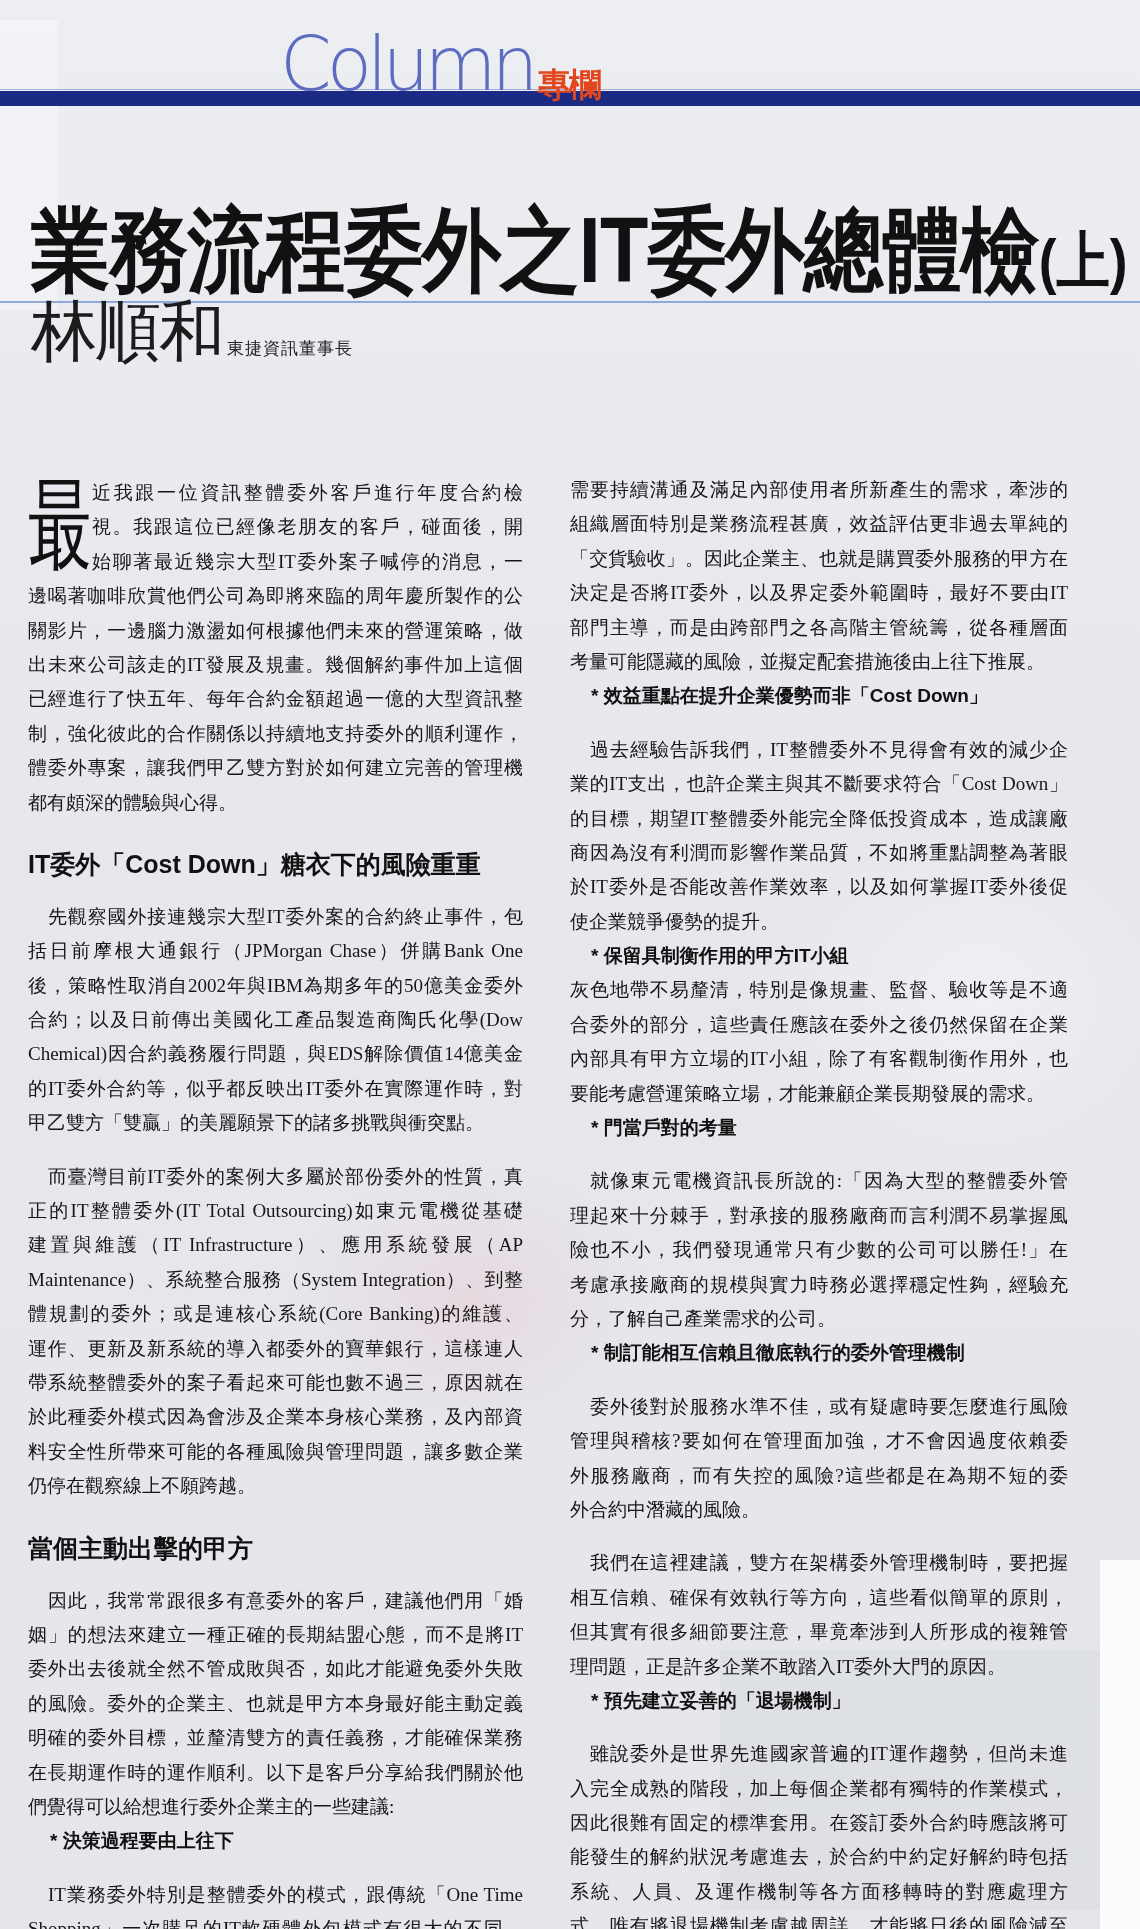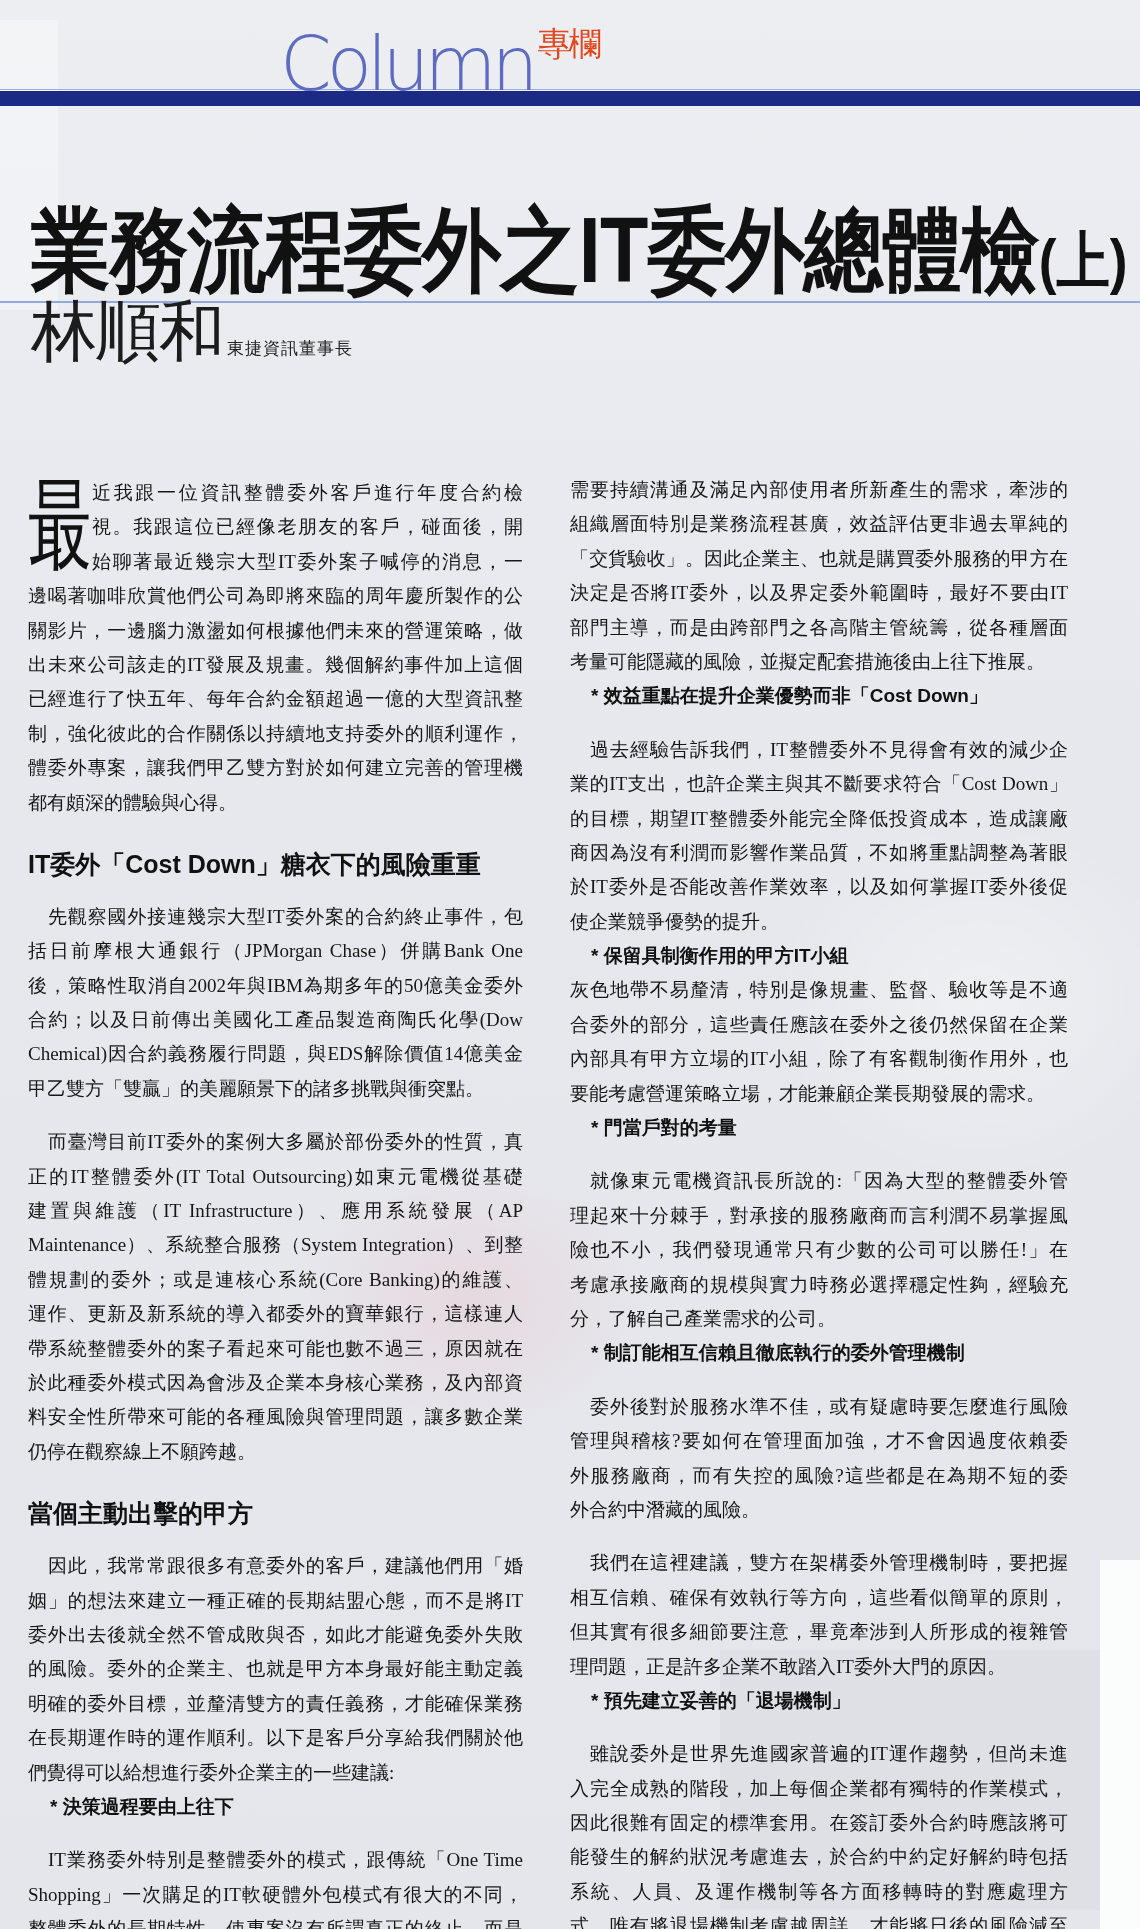--- a/index.html
+++ b/index.html
@@ -15,28 +15,28 @@
   
   .ghost { position: absolute; background: rgba(255,255,255,0.28); }
   .ghost.strip-left { left: 0; top: 20px; width: 58px; height: 290px; background: rgba(255,255,255,0.35); }
   .ghost.block-right { left: 1100px; top: 1560px; width: 40px; height: 369px; background: rgba(255,255,255,0.85); }
   .ghost.block-mid { left: 720px; top: 1650px; width: 380px; height: 260px; background: rgba(120,130,150,0.06); }
 
   
   .header-bar { position: absolute; left: 0; top: 91px; width: 1140px; height: 15px; background: #1b2b85; }
   .header-bar-hairline { position: absolute; left: 0; top: 89px; width: 1140px; height: 1px; background: #9fb2dc; }
   .column-label {
-    position: absolute; left: 280px; top: 27px; display: flex; align-items: flex-start; z-index: 2;
+    position: absolute; left: 280px; top: 27px; display: flex; align-items: flex-end; z-index: 2;
   }
   .column-label .en {
     font-family: "DejaVu Sans", sans-serif; font-weight: 200; font-size: 74px; line-height: 74px;
     letter-spacing: -5px; color: #5d6cc0;
   }
   .column-label .zh {
-    font-family: "Liberation Sans", sans-serif; font-weight: normal; font-size: 33px; line-height: 33px;
+    font-family: "Liberation Sans", sans-serif; font-weight: bold; font-size: 33px; line-height: 33px;
     color: #e2461c; margin-left: 4px; letter-spacing: -2px;
   }
 
   
   .title {
     position: absolute; left: 31px; top: 200px; white-space: nowrap;
     font-family: "Liberation Sans", sans-serif; font-weight: bold; font-size: 92px; line-height: 100px;
     letter-spacing: -1px; color: #111;
     transform: scaleX(0.86); transform-origin: left top;
   }
@@ -118,20 +118,21 @@
     </div>
 
     <div class="heading">IT委外「Cost Down」糖衣下的風險重重</div>
 
     <div>
       <div class="ln ind">先觀察國外接連幾宗大型IT委外案的合約終止事件，包</div>
       <div class="ln">括日前摩根大通銀行（JPMorgan Chase）併購Bank One</div>
       <div class="ln">後，策略性取消自2002年與IBM為期多年的50億美金委外</div>
       <div class="ln">合約；以及日前傳出美國化工產品製造商陶氏化學(Dow</div>
       <div class="ln">Chemical)因合約義務履行問題，與EDS解除價值14億美金</div>
+      <div class="ln">的IT委外合約等，似乎都反映出IT委外在實際運作時，對</div>
       <div class="ln end">甲乙雙方「雙贏」的美麗願景下的諸多挑戰與衝突點。</div>
     </div>
 
     <div>
       <div class="ln ind">而臺灣目前IT委外的案例大多屬於部份委外的性質，真</div>
       <div class="ln">正的IT整體委外(IT Total Outsourcing)如東元電機從基礎</div>
       <div class="ln">建置與維護（IT Infrastructure）、應用系統發展（AP</div>
       <div class="ln">Maintenance）、系統整合服務（System Integration）、到整</div>
       <div class="ln">體規劃的委外；或是連核心系統(Core Banking)的維護、</div>
       <div class="ln">運作、更新及新系統的導入都委外的寶華銀行，這樣連人</div>

